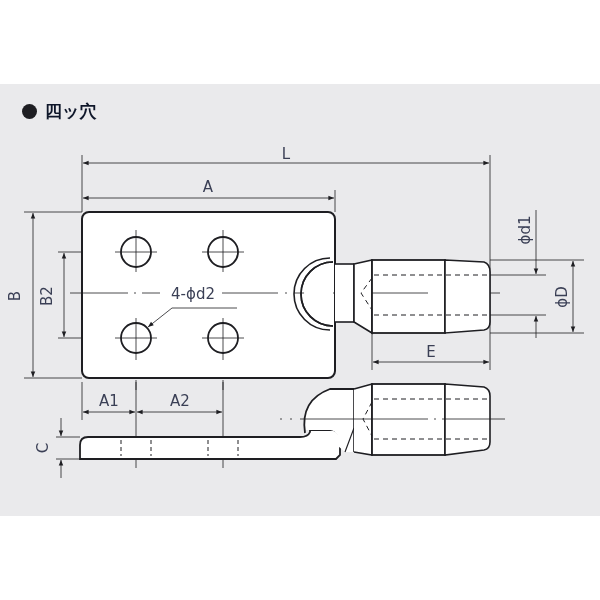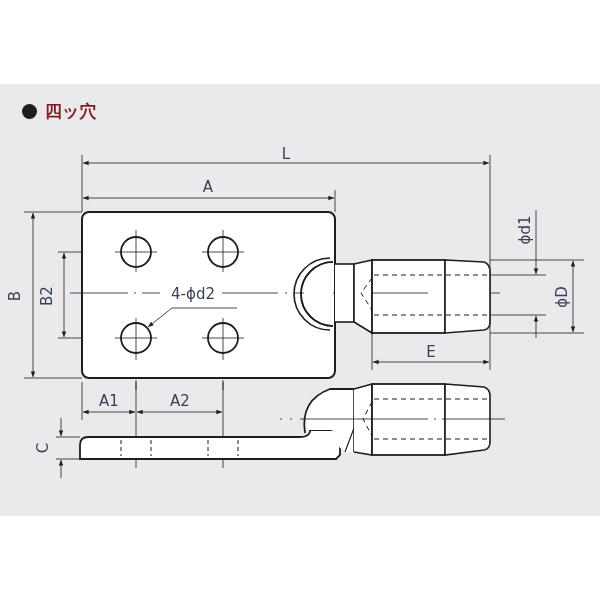--- a/index.html
+++ b/index.html
@@ -1,21 +1,21 @@
 <!DOCTYPE html>
 <html><head>
 <meta charset="utf-8">
 <style>
   html, body { margin: 0; padding: 0; background: #ffffff; }
   body { width: 600px; height: 600px; position: relative; overflow: hidden;
          font-family: "DejaVu Sans", "Liberation Sans", sans-serif; }
   .panel { position: absolute; left: 0; top: 84px; width: 600px; height: 432px;
            background: #eaeaec; }
   .title { position: absolute; left: 22px; top: 100px; display: flex; align-items: center;
-           gap: 8px; font-size: 17px; font-weight: bold; color: #7f1d1d; }
+           gap: 8px; font-size: 17px; font-weight: bold; color: #0f172a; }
   .bullet { width: 15px; height: 15px; border-radius: 50%; background: #1e1e22; display: inline-block; }
   svg { position: absolute; left: 0; top: 0; }
   .dimtxt { font-family: "DejaVu Sans", "Liberation Sans", sans-serif; font-size: 15px; fill: #3a3f55; }
 </style>
 </head>
 <body>
 
 <div class="panel"></div>
 
 <div class="title">

